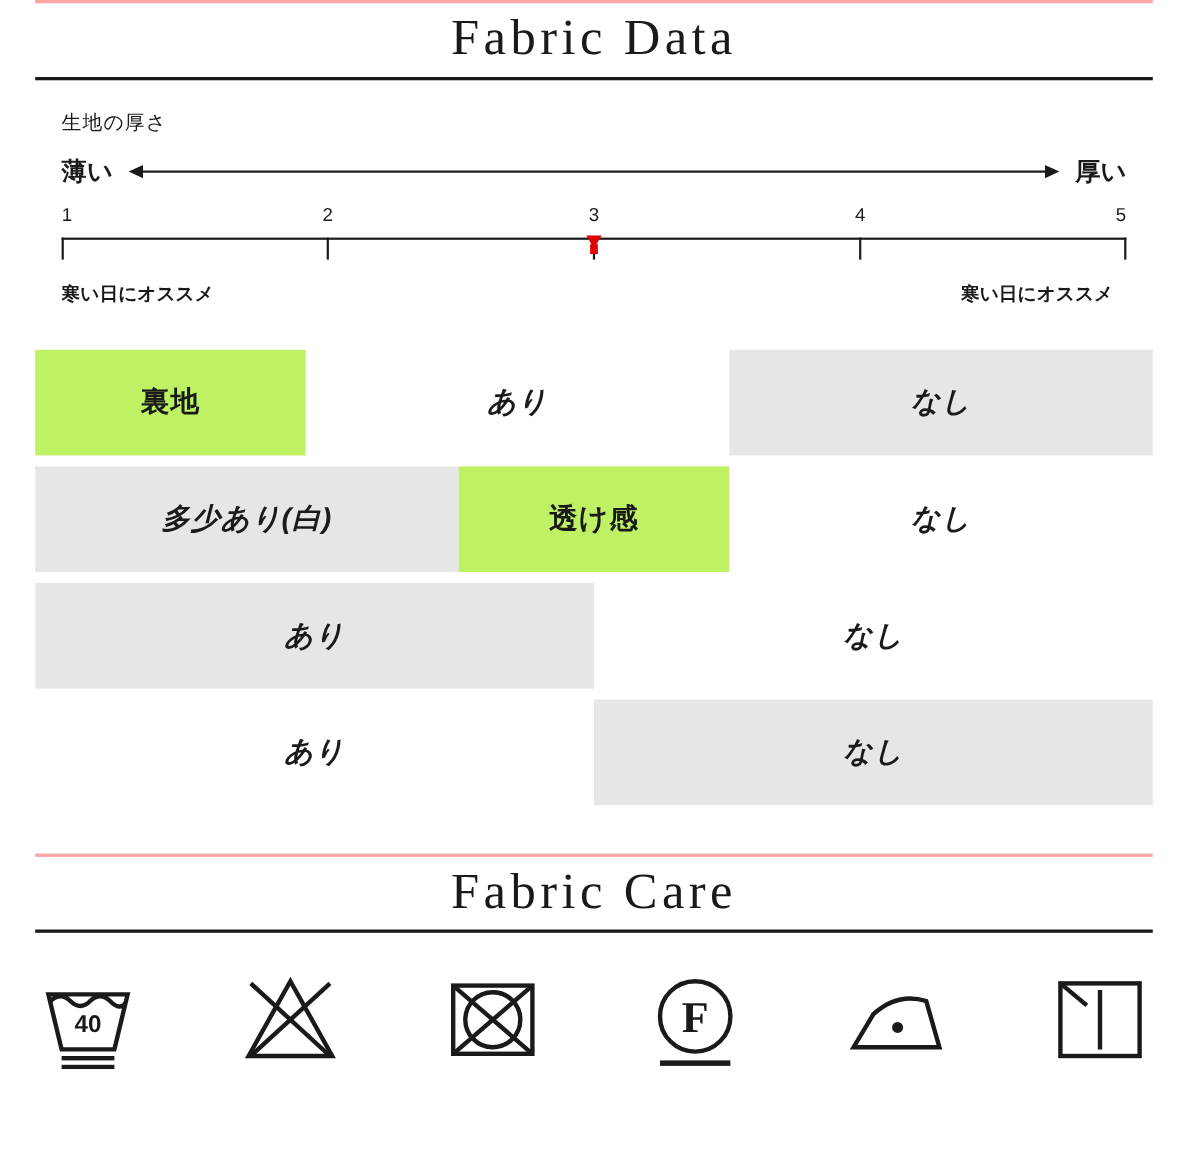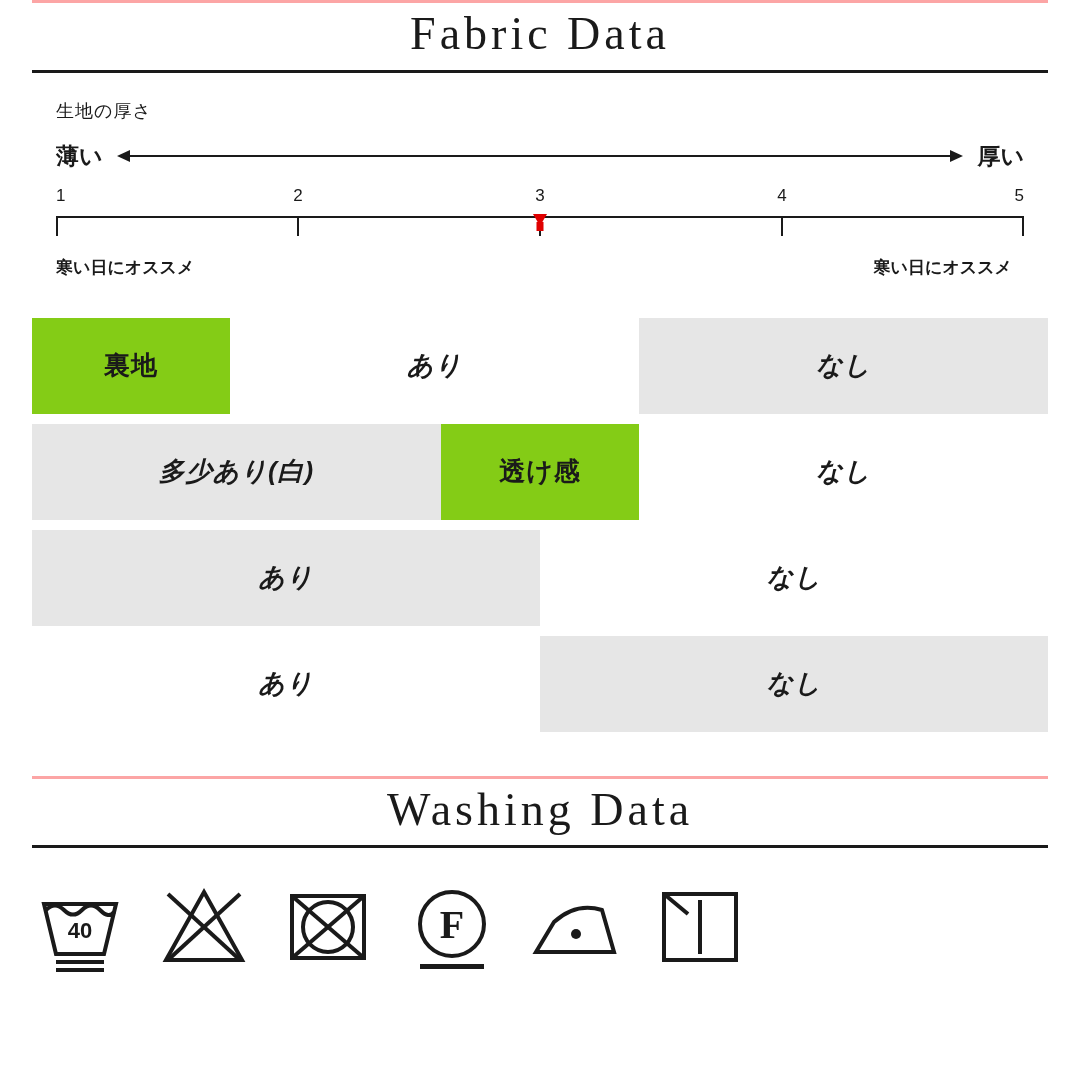--- a/index.html
+++ b/index.html
@@ -179,42 +179,42 @@
   }
   .spec-cell {
     display: flex;
     align-items: center;
     justify-content: center;
     font-size: 26px;
     font-weight: 700;
     letter-spacing: 1px;
   }
   .spec-cell.head {
-    width: 198px;
-    background: #84cc16;
+    width: 246px;
+    background: #bef264;
   }
   .spec-cell.opt {
     flex: 1;
     font-style: italic;
   }
   .spec-cell.on {
     background: #ffffff;
   }
   .spec-cell.off {
     background: #e6e6e6;
   }
 
   
   .washing-head {
     margin-top: 44px;
   }
   .care-icons {
     display: flex;
     align-items: center;
-    justify-content: flex-start;
+    justify-content: space-between;
     gap: 28px;
     margin-top: 30px;
   }
   .care-icon {
     width: 96px;
     height: 96px;
     display: flex;
     align-items: center;
     justify-content: center;
   }
@@ -290,21 +290,21 @@
     </div>
 
     <div class="spec-row">
       <div class="spec-cell opt on">あり</div>
       <div class="spec-cell opt off">なし</div>
     </div>
 
   </div>
 
   <div class="section-head washing-head">
-    <div class="title">Washing Data</div>
+    <div class="title">Fabric Care</div>
   </div>
 
   <div class="care-icons">
 
     <div class="care-icon">
       <svg width="92" height="92" viewBox="0 0 92 92">
         <path d="M10 24 L82 24 L70 74 L22 74 Z" fill="none" stroke="#1a1a1a" stroke-width="4"></path>
         <path d="M12 30 q9 -9 18 0 q9 9 18 0 q9 -9 18 0 q9 9 14 2" fill="none" stroke="#1a1a1a" stroke-width="4"></path>
         <text x="46" y="58" text-anchor="middle" font-family="'Liberation Sans',sans-serif" font-size="22" font-weight="700" fill="#1a1a1a">40</text>
         <rect x="22" y="80" width="48" height="4" fill="#1a1a1a"></rect>

